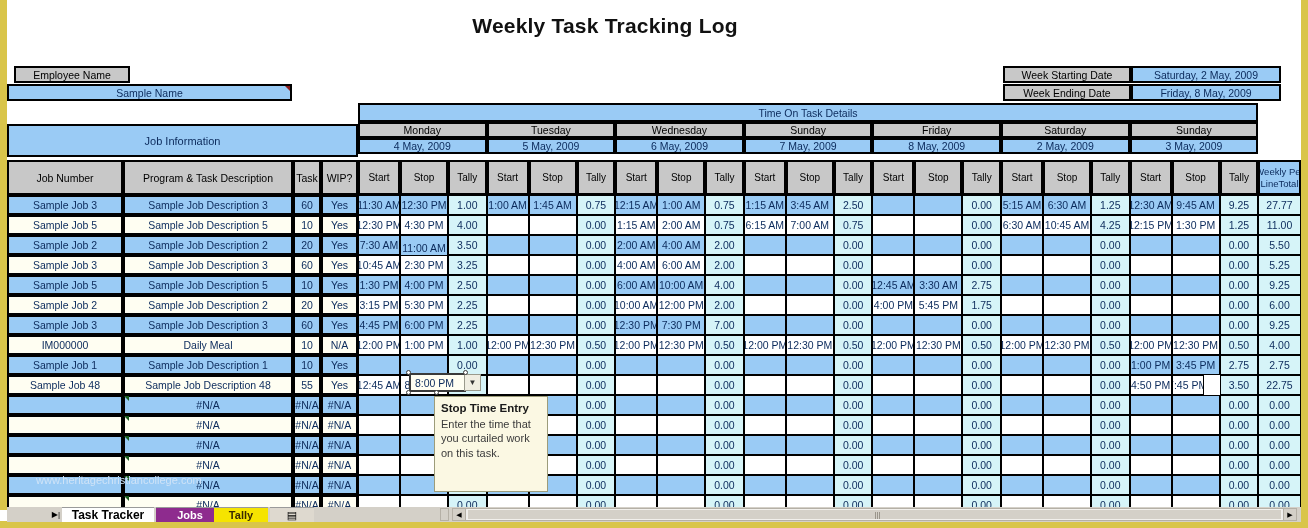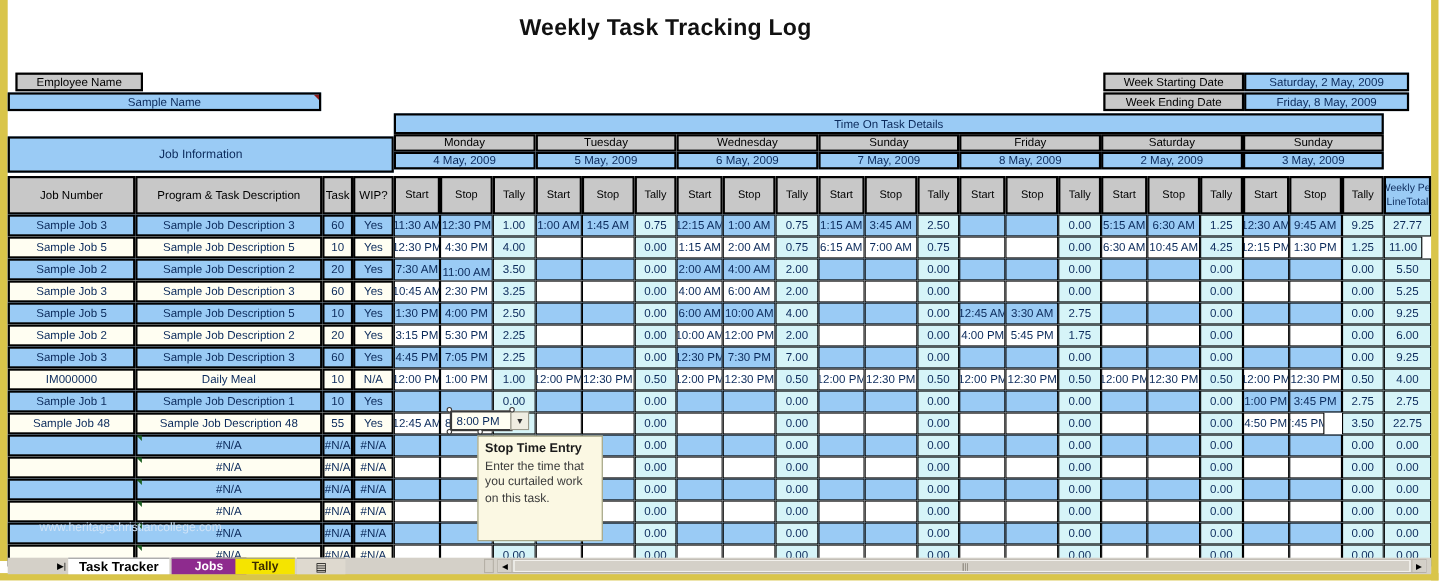--- a/index.html
+++ b/index.html
@@ -273,21 +273,21 @@
       <div class="cell cyan" style="left: 833.8px; top: 215px; width: 38.6px; height: 20px;">0.75</div>
       <div class="cell white" style="left: 872.4px; top: 215px; width: 42px; height: 20px;"></div>
       <div class="cell white" style="left: 914.4px; top: 215px; width: 48px; height: 20px;"></div>
       <div class="cell cyan" style="left: 962.4px; top: 215px; width: 38.6px; height: 20px;">0.00</div>
       <div class="cell white" style="left: 1001px; top: 215px; width: 42px; height: 20px;">6:30 AM</div>
       <div class="cell white" style="left: 1043px; top: 215px; width: 48px; height: 20px;">10:45 AM</div>
       <div class="cell cyan" style="left: 1091px; top: 215px; width: 38.6px; height: 20px;">4.25</div>
       <div class="cell white" style="left: 1129.6px; top: 215px; width: 42px; height: 20px;">12:15 PM</div>
       <div class="cell white" style="left: 1171.6px; top: 215px; width: 48px; height: 20px;">1:30 PM</div>
       <div class="cell cyan" style="left: 1219.6px; top: 215px; width: 38.6px; height: 20px;">1.25</div>
-      <div class="cell cyan" style="left: 1258px; top: 215px; width: 35px; height: 20px;">11.00</div>
+      <div class="cell cyan" style="left: 1258px; top: 215px; width: 43px; height: 20px;">11.00</div>
       <div class="cell thick blue" style="left: 7px; top: 235px; width: 116px; height: 20px;">Sample Job 2</div>
       <div class="cell thick blue" style="left: 123px; top: 235px; width: 170px; height: 20px;">Sample Job Description 2</div>
       <div class="cell thick blue" style="left: 293px; top: 235px; width: 28px; height: 20px;">20</div>
       <div class="cell thick blue" style="left: 321px; top: 235px; width: 37px; height: 20px;">Yes</div>
       <div class="cell blue" style="left: 358px; top: 235px; width: 42px; height: 20px;">7:30 AM</div>
       <div class="cell blue" style="left: 400px; top: 235px; width: 48px; height: 25px;">11:00 AM</div>
       <div class="cell cyan" style="left: 448px; top: 235px; width: 38.6px; height: 20px;">3.50</div>
       <div class="cell blue" style="left: 486.6px; top: 235px; width: 42px; height: 20px;"></div>
       <div class="cell blue" style="left: 528.6px; top: 235px; width: 48px; height: 20px;"></div>
       <div class="cell cyan" style="left: 576.6px; top: 235px; width: 38.6px; height: 20px;">0.00</div>
@@ -383,21 +383,21 @@
       <div class="cell cyan" style="left: 1091px; top: 295px; width: 38.6px; height: 20px;">0.00</div>
       <div class="cell white" style="left: 1129.6px; top: 295px; width: 42px; height: 20px;"></div>
       <div class="cell white" style="left: 1171.6px; top: 295px; width: 48px; height: 20px;"></div>
       <div class="cell cyan" style="left: 1219.6px; top: 295px; width: 38.6px; height: 20px;">0.00</div>
       <div class="cell cyan" style="left: 1258px; top: 295px; width: 43px; height: 20px;">6.00</div>
       <div class="cell thick blue" style="left: 7px; top: 315px; width: 116px; height: 20px;">Sample Job 3</div>
       <div class="cell thick blue" style="left: 123px; top: 315px; width: 170px; height: 20px;">Sample Job Description 3</div>
       <div class="cell thick blue" style="left: 293px; top: 315px; width: 28px; height: 20px;">60</div>
       <div class="cell thick blue" style="left: 321px; top: 315px; width: 37px; height: 20px;">Yes</div>
       <div class="cell blue" style="left: 358px; top: 315px; width: 42px; height: 20px;">4:45 PM</div>
-      <div class="cell blue" style="left: 400px; top: 315px; width: 48px; height: 20px;">7:05 PM</div>
+      <div class="cell blue" style="left: 400px; top: 315px; width: 48px; height: 20px;">6:00 PM</div>
       <div class="cell cyan" style="left: 448px; top: 315px; width: 38.6px; height: 20px;">2.25</div>
       <div class="cell blue" style="left: 486.6px; top: 315px; width: 42px; height: 20px;"></div>
       <div class="cell blue" style="left: 528.6px; top: 315px; width: 48px; height: 20px;"></div>
       <div class="cell cyan" style="left: 576.6px; top: 315px; width: 38.6px; height: 20px;">0.00</div>
       <div class="cell blue" style="left: 615.2px; top: 315px; width: 42px; height: 20px;">12:30 PM</div>
       <div class="cell blue" style="left: 657.2px; top: 315px; width: 48px; height: 20px;">7:30 PM</div>
       <div class="cell cyan" style="left: 705.2px; top: 315px; width: 38.6px; height: 20px;">7.00</div>
       <div class="cell blue" style="left: 743.8px; top: 315px; width: 42px; height: 20px;"></div>
       <div class="cell blue" style="left: 785.8px; top: 315px; width: 48px; height: 20px;"></div>
       <div class="cell cyan" style="left: 833.8px; top: 315px; width: 38.6px; height: 20px;">0.00</div>

